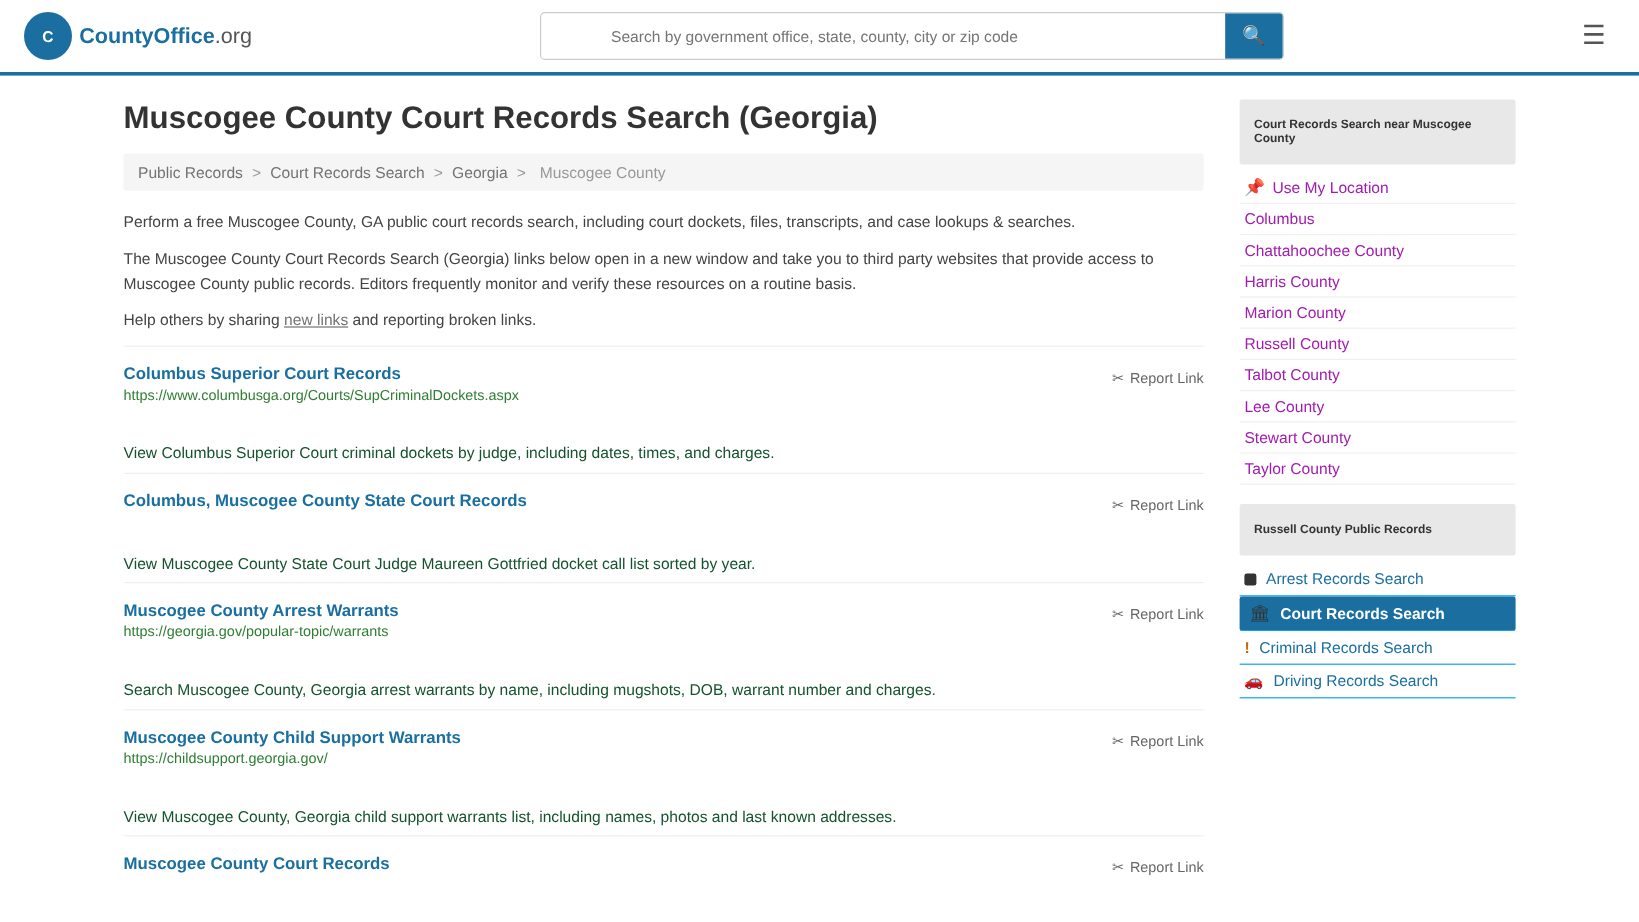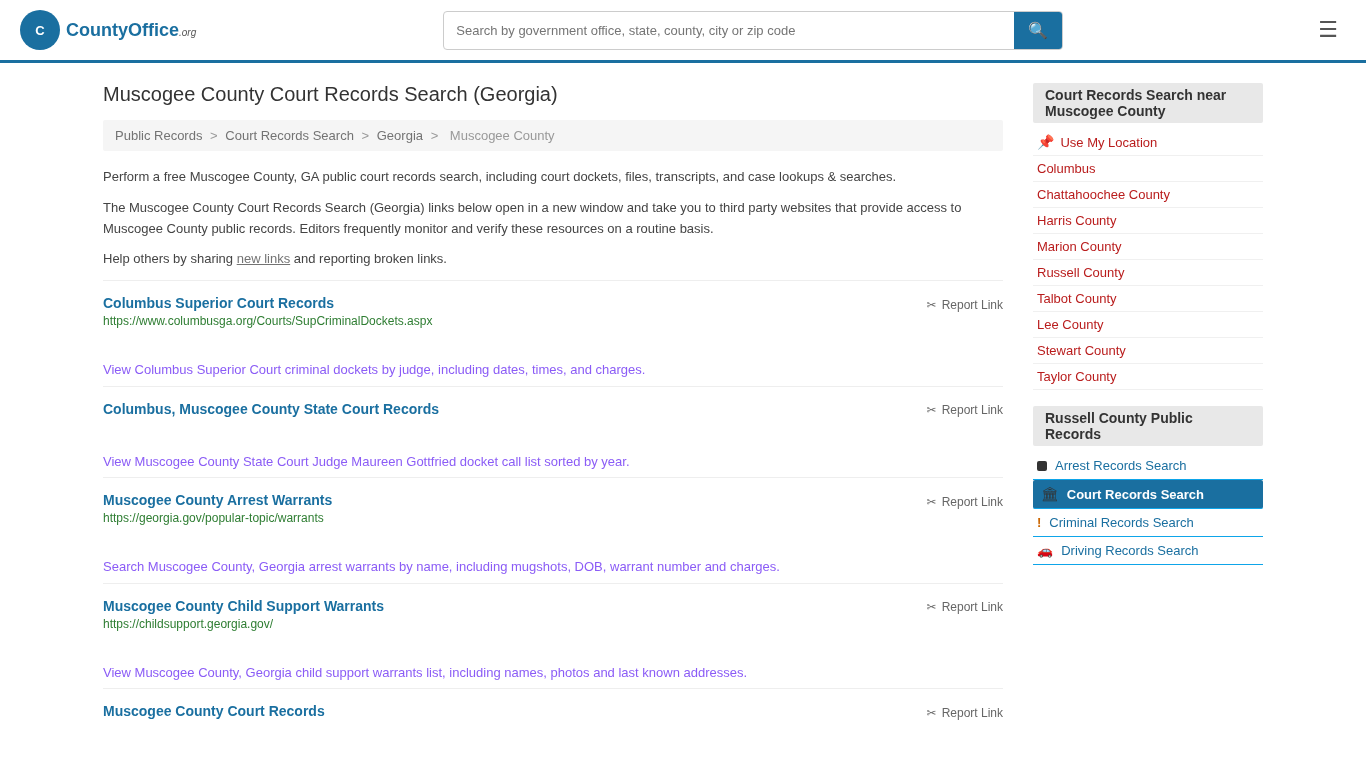--- a/index.html
+++ b/index.html
@@ -43,20 +43,21 @@
     }
     #search-area {
       display: flex;
       align-items: center;
       flex: 1;
       max-width: 620px;
       margin: 0 20px;
       border: 1px solid #ccc;
       border-radius: 4px;
       overflow: hidden;
+      padding-left: 46px;
     }
     #search-input {
       flex: 1;
       padding: 8px 12px;
       border: none;
       outline: none;
       font-size: 13px;
       color: #999;
     }
     #search-button {
@@ -87,22 +88,22 @@
     #content {
       flex: 1;
     }
     #sidebar {
       width: 230px;
       flex-shrink: 0;
     }
 
     
     #page-title {
-      font-size: 20px;
-      font-weight: normal;
+      font-size: 26px;
+      font-weight: bold;
       color: #333;
       margin-bottom: 14px;
     }
 
     
     #breadcrumb {
       background: #f5f5f5;
       padding: 8px 12px;
       font-size: 13px;
       color: #666;
@@ -133,21 +134,21 @@
       font-size: 14px;
       font-weight: bold;
       color: #1a6fa0;
       text-decoration: none;
       display: inline-block;
       margin-bottom: 3px;
     }
     .record-header {
       display: flex;
       justify-content: space-between;
-      align-items: center;
+      align-items: flex-end;
       gap: 28px;
     }
     .report-link-btn {
       display: flex;
       align-items: center;
       gap: 5px;
       color: #666;
       font-size: 12px;
       cursor: pointer;
       white-space: nowrap;
@@ -156,48 +157,48 @@
       padding: 0;
     }
     .record-url {
       color: #2e7d32;
       font-size: 12px;
       margin-bottom: 4px;
       display: block;
     }
     .record-desc {
       font-size: 13px;
-      color: #8b5cf6;
+      color: #14532d;
       line-height: 1.5;
       margin-top: 32px;
     }
 
     
     .sidebar-section-header {
       background: #e8e8e8;
-      padding: 4px 12px;
-      font-weight: bold;
-      font-size: 14px;
+      padding: 16px 12px;
+      font-weight: bold;
+      font-size: 10px;
       color: #333;
       border-radius: 2px;
       margin-bottom: 6px;
     }
     .sidebar-links {
       list-style: none;
       margin-bottom: 16px;
     }
     .sidebar-links li {
       padding: 5px 4px;
       border-bottom: 1px solid #f0f0f0;
       display: flex;
       align-items: center;
       gap: 6px;
     }
     .sidebar-links li a {
-      color: #b91c1c;
+      color: #a21caf;
       text-decoration: none;
       font-size: 13px;
     }
     .sidebar-public-links {
       list-style: none;
     }
     .sidebar-public-links li {
       padding: 6px 4px;
       border-bottom: 1px solid #0ea5e9;
       display: flex;
@@ -232,21 +233,21 @@
 
 <div id="header">
   <div id="logo-area">
     <div id="logo-icon">
       <svg width="26" height="26" viewBox="0 0 26 26" fill="none">
         <circle cx="13" cy="13" r="12" fill="#1a6fa0"></circle>
         <text x="13" y="18" text-anchor="middle" fill="white" font-size="13" font-family="Arial" font-weight="bold">C</text>
       </svg>
     </div>
     <div id="logo-text">
-      <span style="color:#1a6fa0;font-weight:bold;font-size:18px;">CountyOffice</span><span style="color:#555;font-size:10px;font-style:italic;">.org</span>
+      <span style="color:#1a6fa0;font-weight:bold;font-size:18px;">CountyOffice</span><span style="color:#555;font-size:18px;">.org</span>
     </div>
   </div>
   <div id="search-area">
     <input id="search-input" type="text" placeholder="Search by government office, state, county, city or zip code" style="">
     <button id="search-button">
       <span>🔍</span>
     </button>
   </div>
   <button id="menu-button">
     <span>☰</span>

